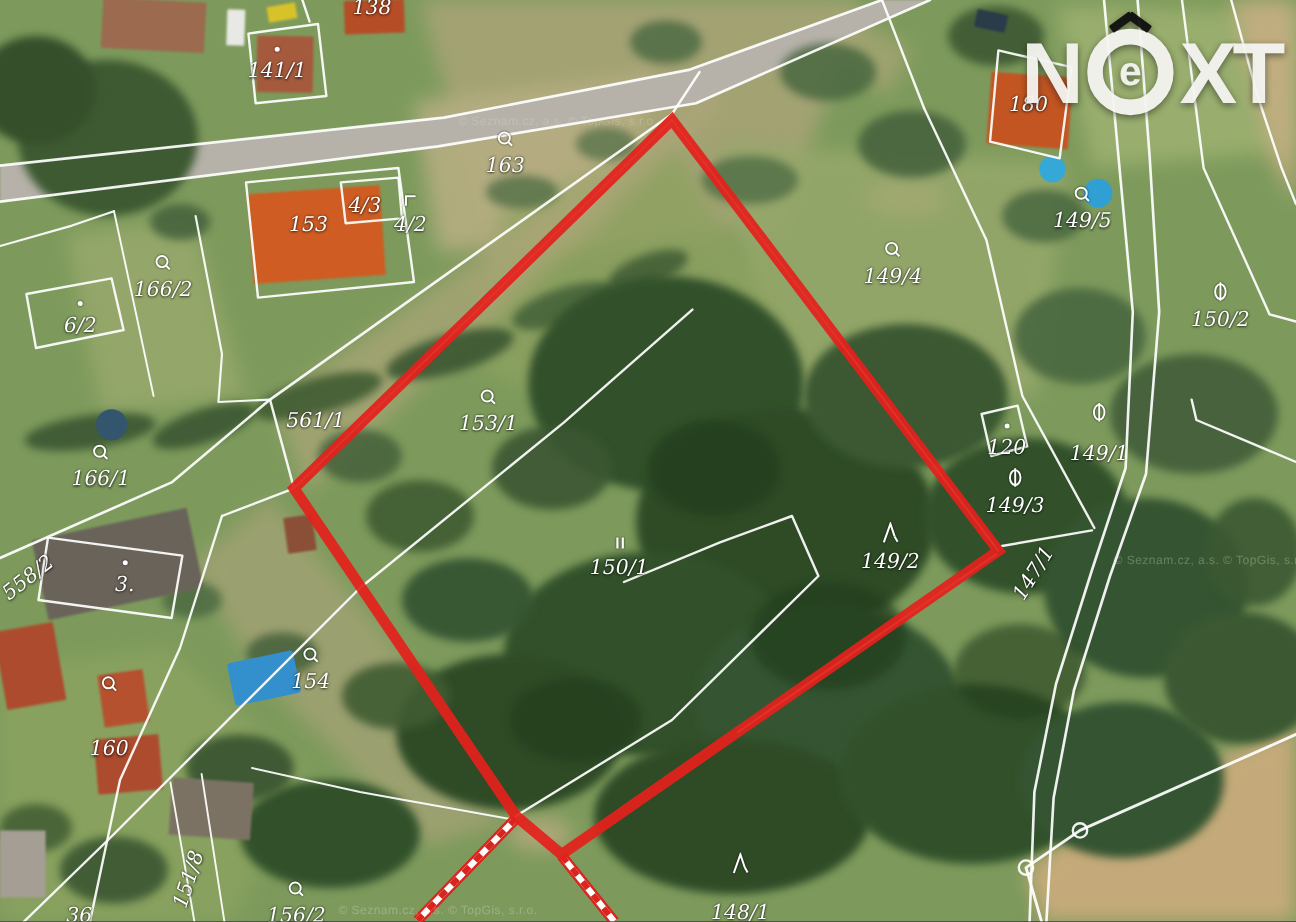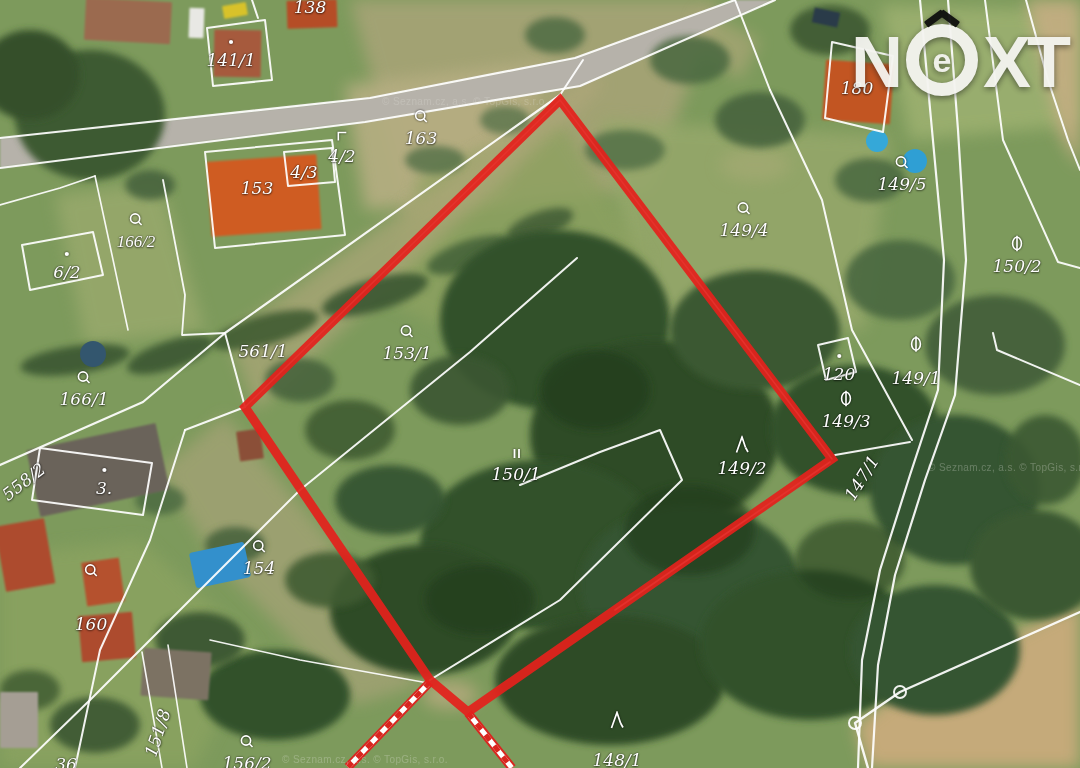--- a/index.html
+++ b/index.html
@@ -198,33 +198,33 @@
           </svg></span>
         <span class="ptext">141/1</span>
       </div>
       <div class="plabel" style="left: 421px; top: 128px; transform: translate(-50%, -50%) rotate(0deg);">
         <span class="sym"><svg width="15" height="15" viewBox="0 0 15 15">
             <circle cx="6.5" cy="6.5" r="4.6" fill="none" stroke="#fff" stroke-width="1.6"></circle>
             <line x1="10" y1="10" x2="13" y2="13" stroke="#fff" stroke-width="1.6"></line>
           </svg></span>
         <span class="ptext">163</span>
       </div>
-      <div class="plabel" style="left: 342px; top: 146px; transform: translate(-50%, -50%) rotate(0deg); justify-content: center;">
+      <div class="plabel" style="left: 342px; top: 178px; transform: translate(-50%, -50%) rotate(0deg); justify-content: center;">
         <span class="sym"><svg width="12" height="11" viewBox="0 0 12 11">
             <path d="M2,10 L2,2 L10,2" fill="none" stroke="#fff" stroke-width="1.6"></path>
           </svg></span>
         <span class="ptext">4/2</span>
       </div>
       <div class="plabel" style="left: 304px; top: 172px; transform: translate(-50%, -50%) rotate(0deg);">
         <span class="ptext">4/3</span>
       </div>
       <div class="plabel" style="left: 257px; top: 188px; transform: translate(-50%, -50%) rotate(0deg);">
         <span class="ptext">153</span>
       </div>
-      <div class="plabel" style="left: 136px; top: 231px; transform: translate(-50%, -50%) rotate(0deg); font-family: Liberation Serif, serif;">
+      <div class="plabel" style="left: 136px; top: 231px; transform: translate(-50%, -50%) rotate(0deg);">
         <span class="sym"><svg width="15" height="15" viewBox="0 0 15 15">
             <circle cx="6.5" cy="6.5" r="4.6" fill="none" stroke="#fff" stroke-width="1.6"></circle>
             <line x1="10" y1="10" x2="13" y2="13" stroke="#fff" stroke-width="1.6"></line>
           </svg></span>
         <span class="ptext">166/2</span>
       </div>
       <div class="plabel" style="left: 67px; top: 262px; transform: translate(-50%, -50%) rotate(0deg);">
         <span class="sym"><svg width="7" height="7" viewBox="0 0 7 7">
             <circle cx="3.5" cy="3.5" r="2.1" fill="#fff"></circle>
           </svg></span>

